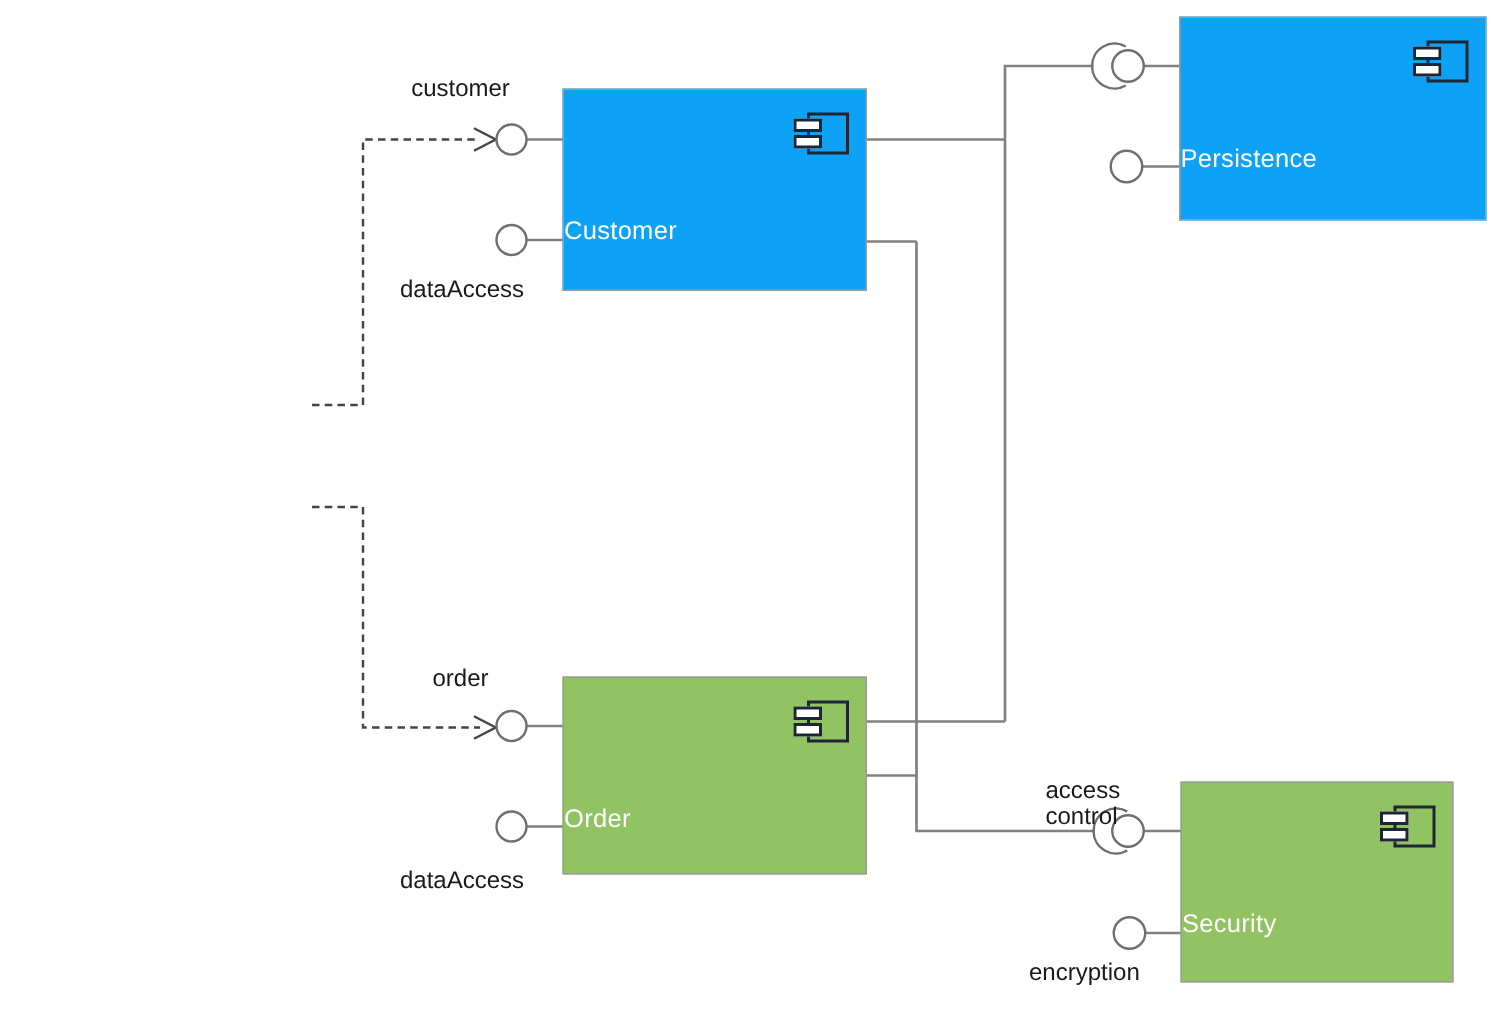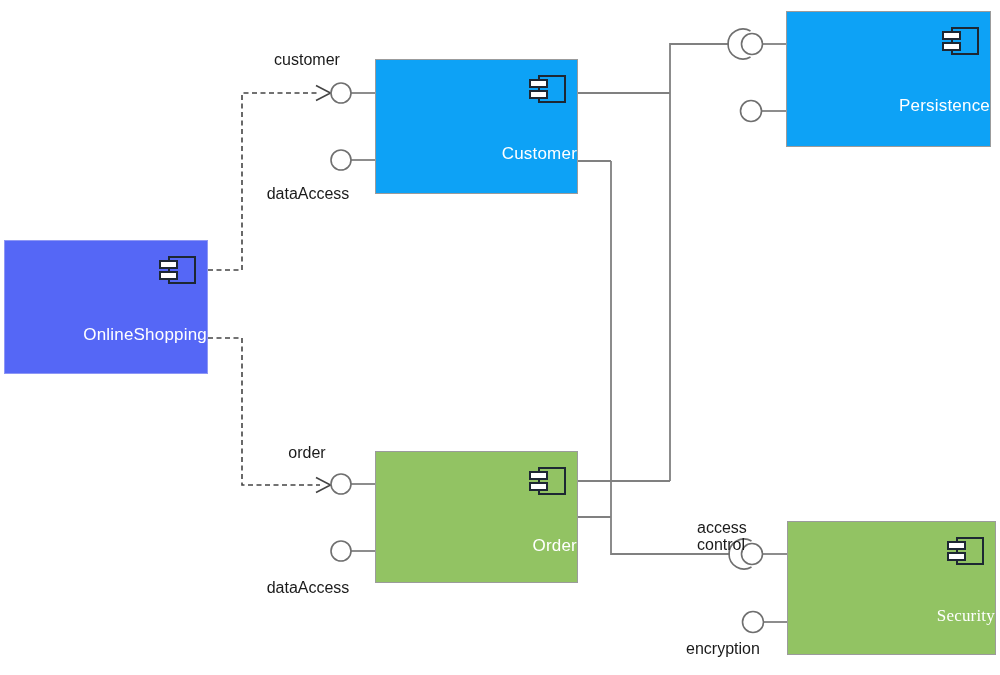--- a/index.html
+++ b/index.html
@@ -23,21 +23,21 @@
     border: 1.5px solid #9b9b9b;
     box-sizing: border-box;
   }
   .fill-purple { background: #5567f6; border-color: #8e97f5; }
   .fill-azure  { background: #0da2f6; }
   .fill-green  { background: #92c363; }
   .component .name {
     position: absolute;
     left: 0; right: 0;
     top: 84px;
-    text-align: right;
+    text-align: left;
     color: #ffffff;
     font-size: 17px;
     letter-spacing: 0.2px;
   }
   
   .comp-icon {
     position: absolute;
     top: 15px; right: 11px;
     width: 37px; height: 28px;
   }
@@ -113,28 +113,20 @@
       <circle cx="341" cy="160" r="10"></circle>
       <circle cx="341" cy="484" r="10"></circle>
       <circle cx="341" cy="551" r="10"></circle>
       <circle cx="752" cy="44" r="10.5"></circle>
       <circle cx="751" cy="111" r="10.5"></circle>
       <circle cx="752" cy="554" r="10.5"></circle>
       <circle cx="753" cy="622" r="10.5"></circle>
     </g>
   </svg>
 
-  <div class="component fill-purple" style="left:4px; top:240px; width:204px; height:134px;">
-    <div class="comp-icon">
-      <div class="body"></div>
-        <div class="tab t1"></div>
-        <div class="tab t2"></div>
-    </div>
-    <div class="name">OnlineShopping</div>
-  </div>
 
   <div class="component fill-azure" style="left:375px; top:59px; width:203px; height:135px;">
     <div class="comp-icon">
       <div class="body"></div>
         <div class="tab t1"></div>
         <div class="tab t2"></div>
     </div>
     <div class="name">Customer</div>
   </div>
 
@@ -149,21 +141,21 @@
 
   <div class="component fill-azure" style="left:786px; top:11px; width:205px; height:136px;">
     <div class="comp-icon">
       <div class="body"></div>
         <div class="tab t1"></div>
         <div class="tab t2"></div>
     </div>
     <div class="name">Persistence</div>
   </div>
 
-  <div class="component fill-green" style="left:787px; top:521px; width:209px; height:134px;font-family:Liberation Serif, serif;">
+  <div class="component fill-green" style="left:787px; top:521px; width:182px; height:134px;">
     <div class="comp-icon">
       <div class="body"></div>
         <div class="tab t1"></div>
         <div class="tab t2"></div>
     </div>
     <div class="name">Security</div>
   </div>
 
   <div class="port-label center" style="left:262px; top:51px; width:90px;">customer</div>
 

